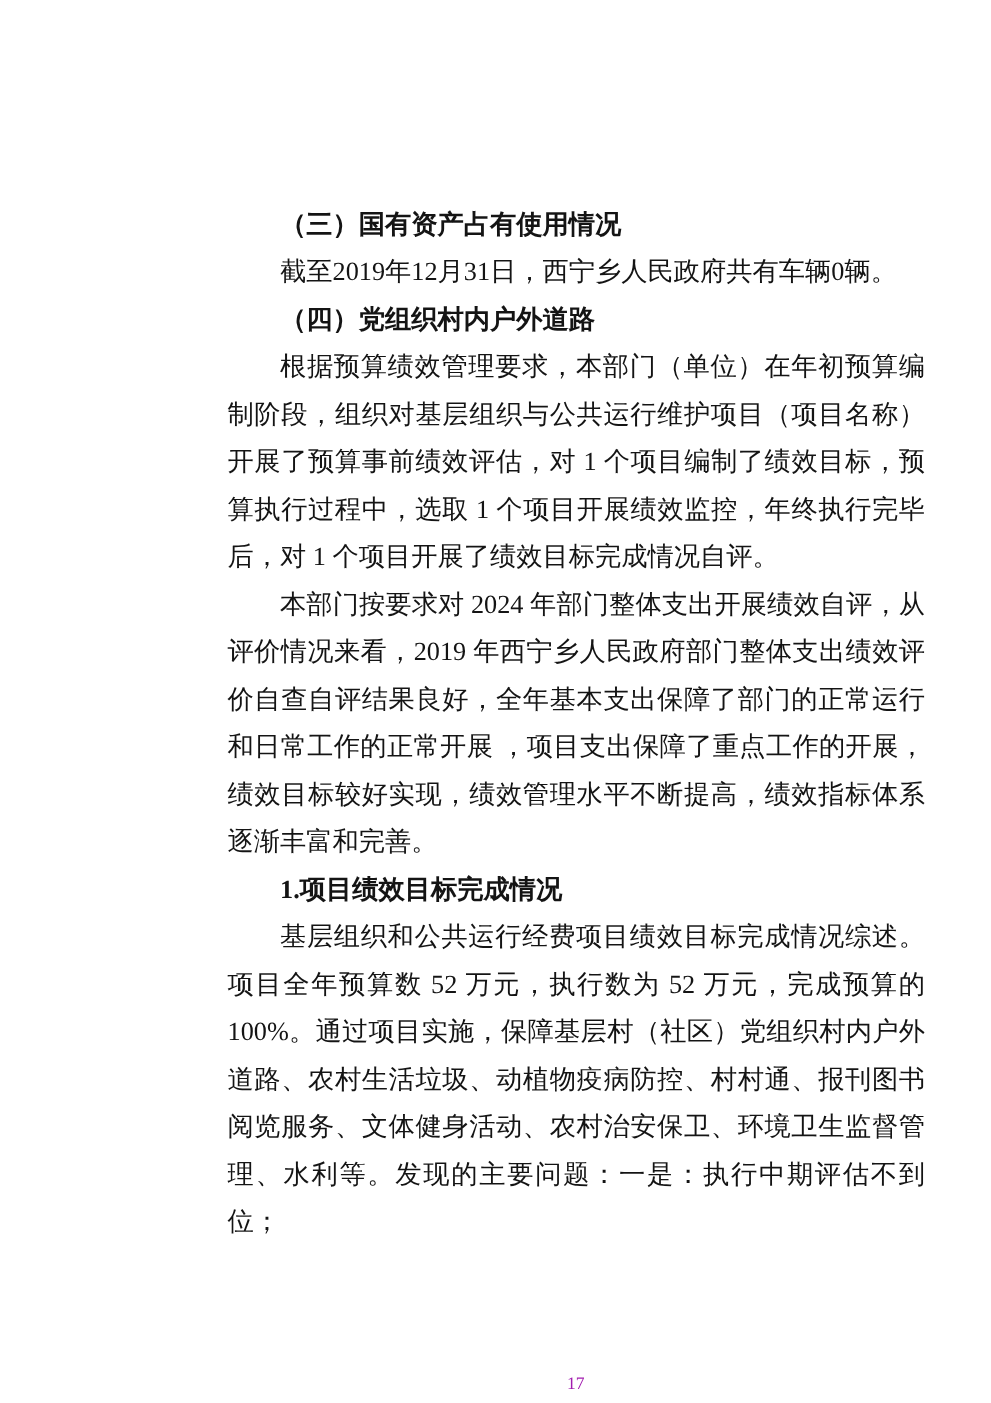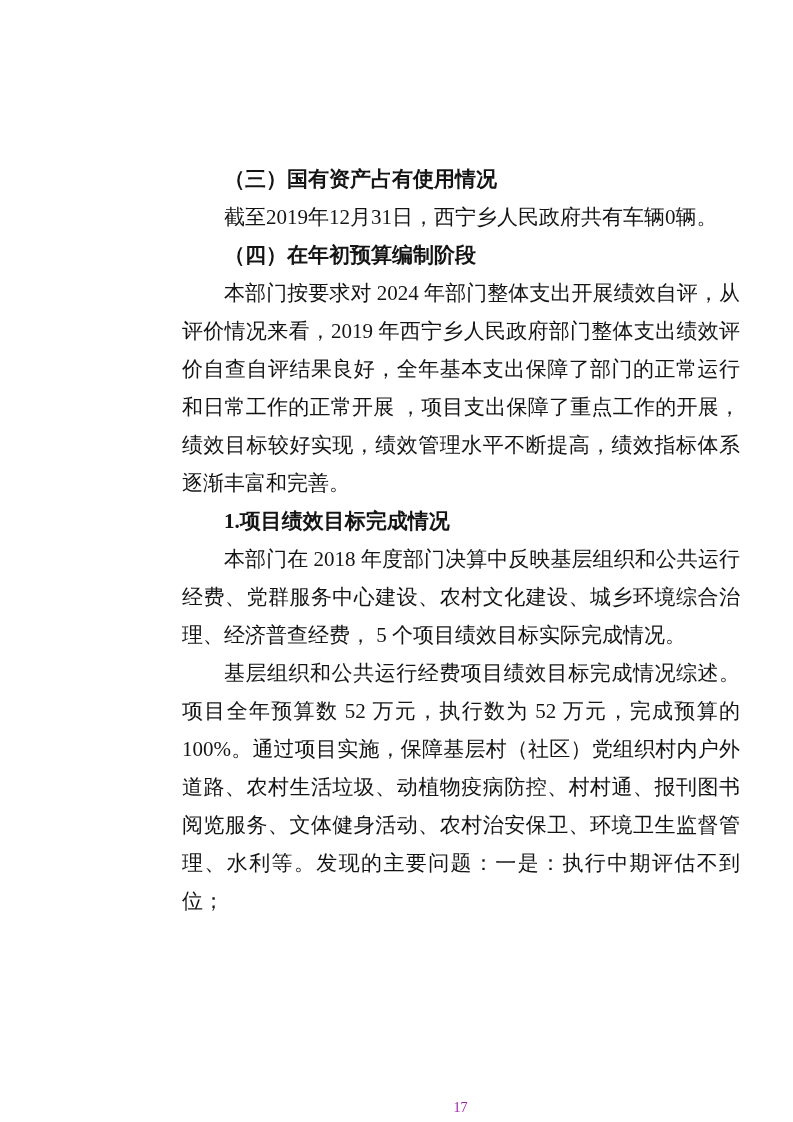--- a/index.html
+++ b/index.html
@@ -51,20 +51,20 @@
     font-family: "Liberation Serif", "DejaVu Serif", serif;
   }
 </style>
 </head>
 <body>
 
 <div class="page">
   <div class="content">
     <p class="heading">（三）国有资产占有使用情况</p>
     <p class="para">截至2019年12月31日，西宁乡人民政府共有车辆0辆。</p>
-    <p class="heading">（四）在年初预算编制阶段</p>
+    <p class="heading">（四）党组织村内户外道路</p>
+    <p class="para">根据预算绩效管理要求，本部门（单位）在年初预算编制阶段，组织对基层组织与公共运行维护项目（项目名称）开展了预算事前绩效评估，对 1 个项目编制了绩效目标，预算执行过程中，选取 1 个项目开展绩效监控，年终执行完毕后，对 1 个项目开展了绩效目标完成情况自评。</p>
     <p class="para">本部门按要求对 2024 年部门整体支出开展绩效自评，从评价情况来看，2019 年西宁乡人民政府部门整体支出绩效评价自查自评结果良好，全年基本支出保障了部门的正常运行和日常工作的正常开展 ，项目支出保障了重点工作的开展，绩效目标较好实现，绩效管理水平不断提高，绩效指标体系逐渐丰富和完善。</p>
     <p class="subheading">1.项目绩效目标完成情况</p>
-    <p class="para">本部门在 2018 年度部门决算中反映基层组织和公共运行经费、党群服务中心建设、农村文化建设、城乡环境综合治理、经济普查经费， 5 个项目绩效目标实际完成情况。</p>
     <p class="para">基层组织和公共运行经费项目绩效目标完成情况综述。项目全年预算数 52 万元，执行数为 52 万元，完成预算的 100%。通过项目实施，保障基层村（社区）党组织村内户外道路、农村生活垃圾、动植物疫病防控、村村通、报刊图书阅览服务、文体健身活动、农村治安保卫、环境卫生监督管理、水利等。发现的主要问题：一是：执行中期评估不到位；</p>
   </div>
   <div class="page-number">17</div>
 </div>
 
 </body></html>

